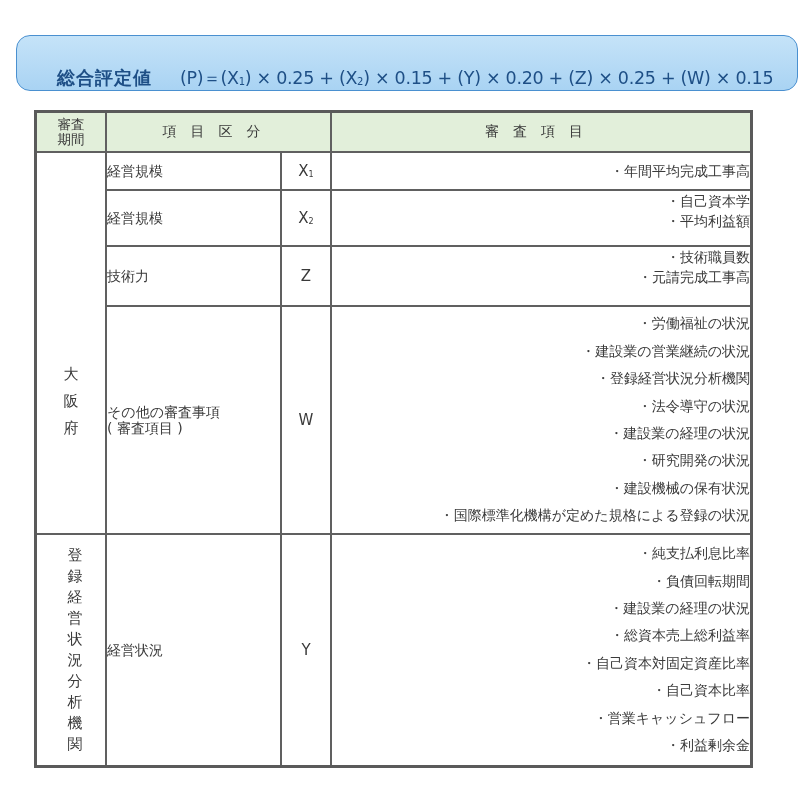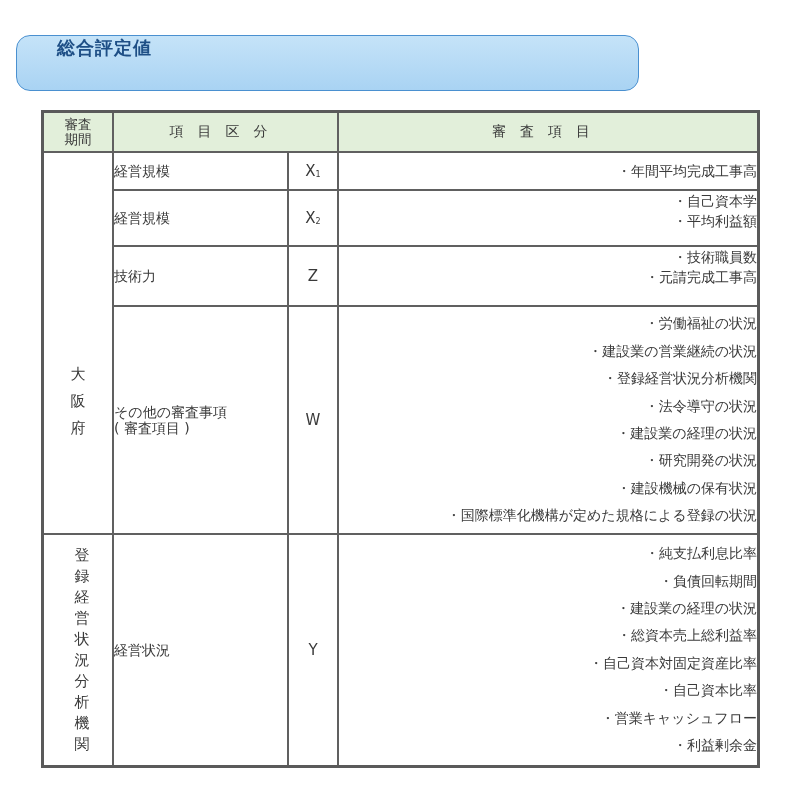--- a/index.html
+++ b/index.html
@@ -2,33 +2,33 @@
 <html><head>
   <meta charset="utf-8">
   <style>
     html, body { margin: 0; padding: 0; }
     body {
       width: 800px; height: 800px; background: #ffffff;
       font-family: "DejaVu Sans", "Liberation Sans", sans-serif;
       color: #3a3a3a; position: relative; overflow: hidden;
     }
     .banner {
-      position: absolute; left: 16px; top: 35px; width: 623px; height: 56px;
+      position: absolute; left: 16px; top: 35px; width: 782px; height: 56px;
       border: 1.5px solid #4a90d0; border-radius: 14px;
       background: linear-gradient(#c5e3f8, #a9d3f3);
       box-sizing: border-box;
-      display: flex; align-items: flex-start;
+      display: flex; align-items: flex-end;
       color: #1e4f86; font-weight: bold; font-size: 17px;
     }
     .banner .label { margin-left: 40px; font-size: 18px; letter-spacing: 1px; }
     .banner .formula { margin-left: 28px; font-weight: normal; font-size: 17.5px; letter-spacing: -0.3px; color: #1e4f86; }
     .banner .formula sub { font-size: 10px; vertical-align: -1px; }
 
     table.criteria {
-      position: absolute; left: 41px; top: 110px;
+      position: absolute; left: 34px; top: 110px;
       width: 719px; border-collapse: collapse;
       border: 3px solid #5a5a5a;
       font-size: 14px; color: #3a3a3a;
     }
     table.criteria td, table.criteria th {
       border: 2px solid #606060; padding: 0; vertical-align: middle;
     }
     th { background: #e2efda; font-weight: normal; font-size: 14px; height: 38px; }
     th.period { width: 68px; line-height: 15px; font-size: 13.5px; }
     th.category { letter-spacing: 14px; }
@@ -42,20 +42,21 @@
     td.list ul { list-style: none; margin: 0; padding: 0; }
     td.list li { line-height: 20px; }
     td.list li::before { content: "・"; margin-left: -2px; }
     td.list.spaced li { line-height: 27.4px; }
   </style>
 </head>
 <body>
 
 <div class="banner">
   <span class="label">総合評定値</span>
+  <span class="formula"><span>(P)</span><span>＝</span><span>(X</span><sub>1</sub><span>) × 0.25 + </span><span>(X</span><sub>2</sub><span>) × 0.15 + </span><span>(Y) × 0.20 + (Z) × 0.25 + (W) × 0.15</span></span>
 </div>
 
 <table class="criteria">
   <tbody>
       <tr>
     <th class="period"><span>審査</span><br><span>期間</span></th>
     <th class="category" colspan="2">項目区分</th>
     <th class="items">審査項目</th>
   </tr>
 

